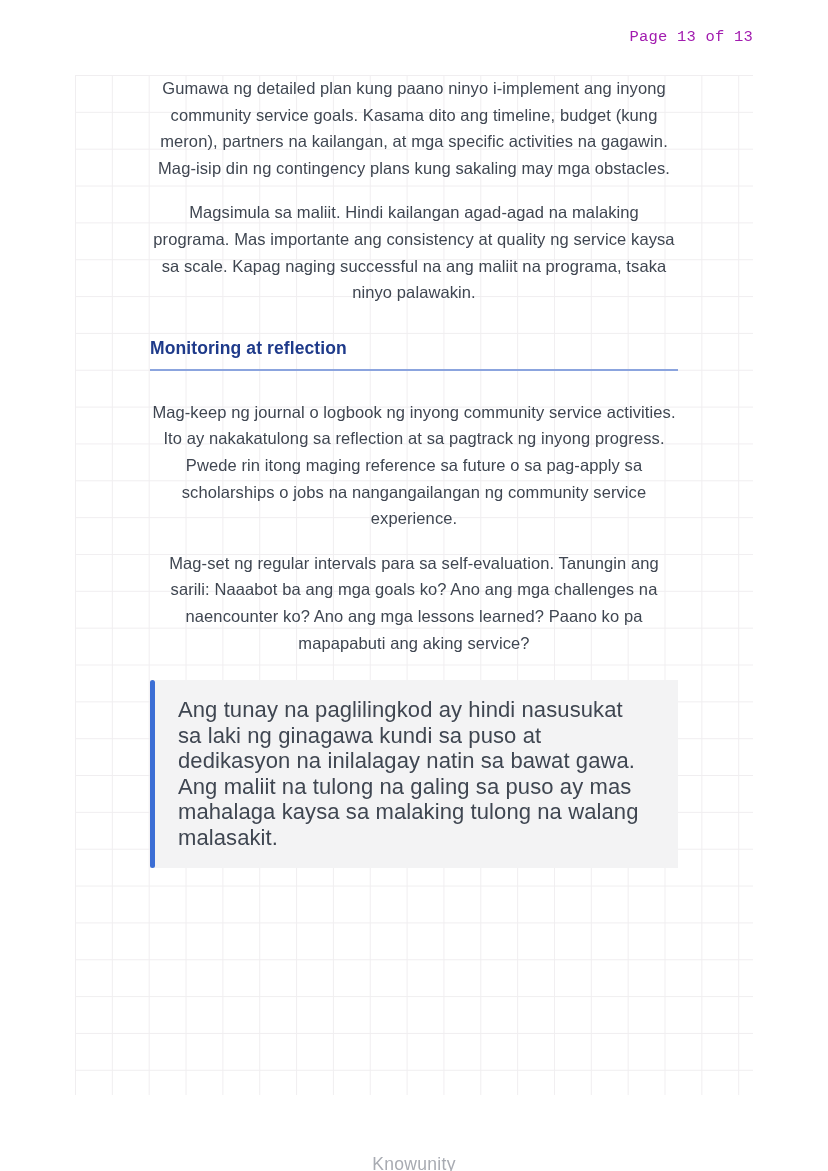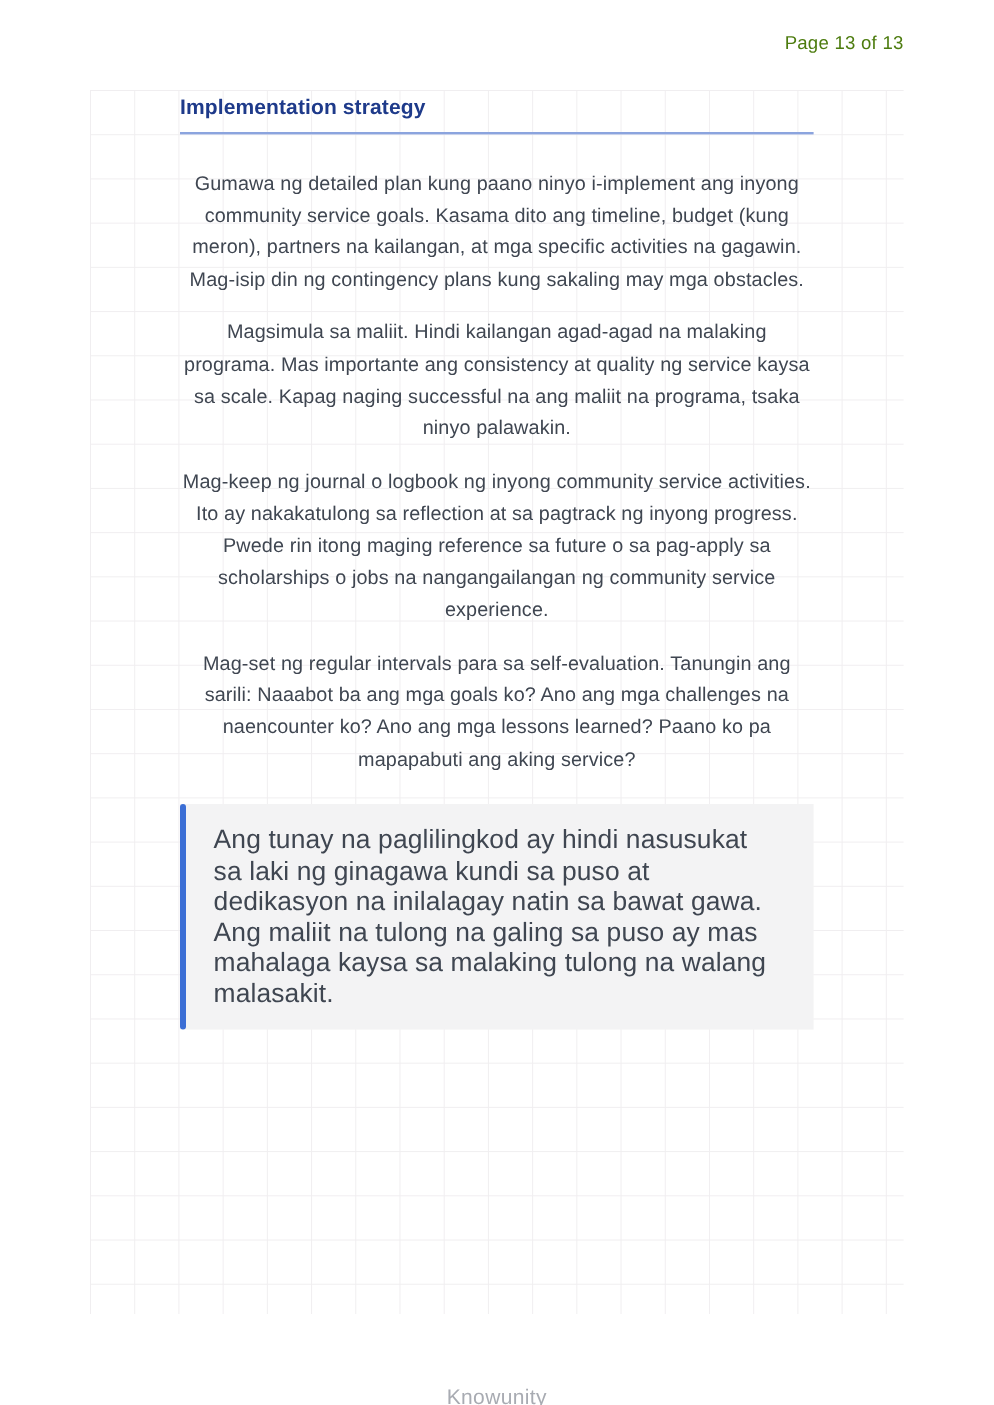--- a/index.html
+++ b/index.html
@@ -8,23 +8,23 @@
     height: 1171px;
     background: #ffffff;
     font-family: "Liberation Sans", sans-serif;
     overflow: hidden;
     position: relative;
   }
   .page-indicator {
     position: absolute;
     top: 28px;
     right: 75px;
-    font-family: Liberation Sans, sans-serif;
+    font-family: Liberation Mono, monospace;
     font-size: 15.5px;
-    color: #4d7c0f;
+    color: #a21caf;
     letter-spacing: 0.2px;
   }
   .sheet {
     position: absolute;
     left: 75px;
     top: 75px;
     width: 678px;
     height: 1020px;
     background-color: #ffffff;
     background-image:
@@ -97,26 +97,26 @@
   }
 </style>
 </head>
 <body>
 
 <div class="page-indicator">Page 13 of 13</div>
 
 <div class="sheet">
   <div class="content">
 
-    <h2 class="section-heading first">Implementation strategy</h2>
 
     <p class="body-par">Gumawa ng detailed plan kung paano ninyo i-implement ang inyong community service goals. Kasama dito ang timeline, budget (kung meron), partners na kailangan, at mga specific activities na gagawin. Mag-isip din ng contingency plans kung sakaling may mga obstacles.</p>
 
     <p class="body-par">Magsimula sa maliit. Hindi kailangan agad-agad na malaking programa. Mas importante ang consistency at quality ng service kaysa sa scale. Kapag naging successful na ang maliit na programa, tsaka ninyo palawakin.</p>
 
+    <h2 class="section-heading second">Monitoring at reflection</h2>
 
     <p class="body-par">Mag-keep ng journal o logbook ng inyong community service activities. Ito ay nakakatulong sa reflection at sa pagtrack ng inyong progress. Pwede rin itong maging reference sa future o sa pag-apply sa scholarships o jobs na nangangailangan ng community service experience.</p>
 
     <p class="body-par">Mag-set ng regular intervals para sa self-evaluation. Tanungin ang sarili: Naaabot ba ang mga goals ko? Ano ang mga challenges na naencounter ko? Ano ang mga lessons learned? Paano ko pa mapapabuti ang aking service?</p>
 
     <div class="quote-block">
       <div class="quote-bar"></div>
       <div class="quote-text">Ang tunay na paglilingkod ay hindi nasusukat sa laki ng ginagawa kundi sa puso at dedikasyon na inilalagay natin sa bawat gawa. Ang maliit na tulong na galing sa puso ay mas mahalaga kaysa sa malaking tulong na walang malasakit.</div>
     </div>
 

